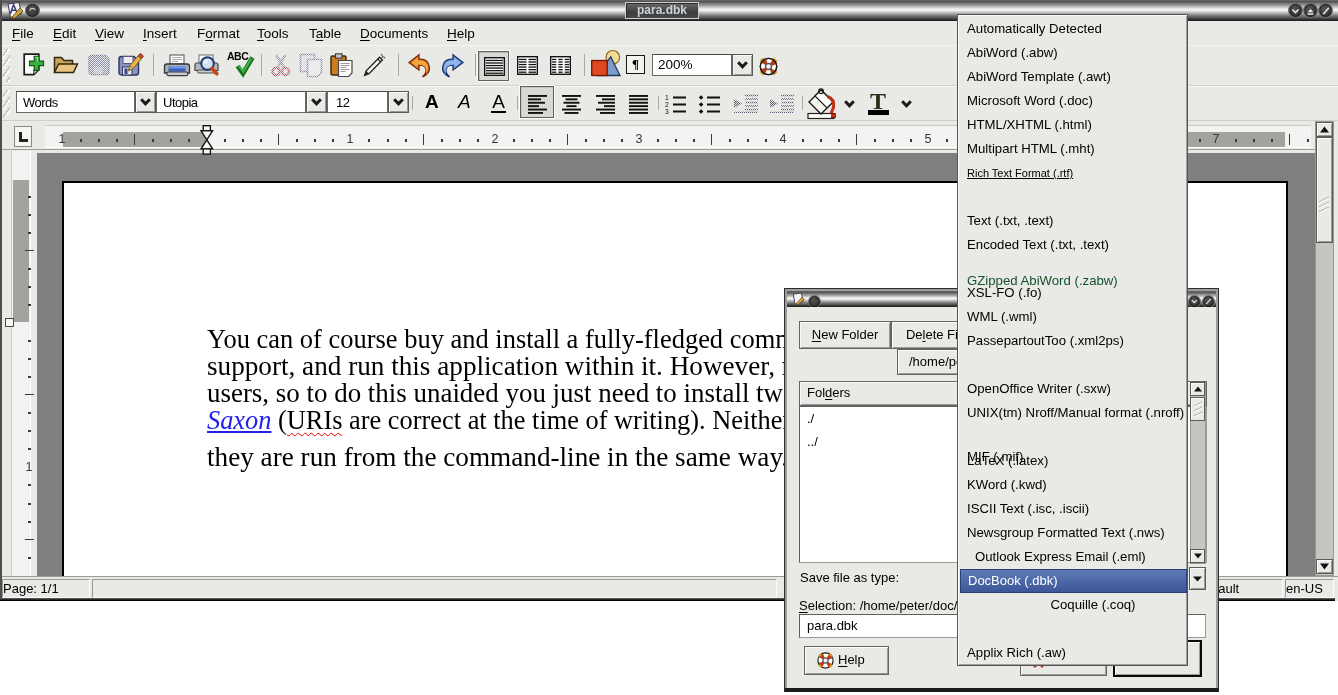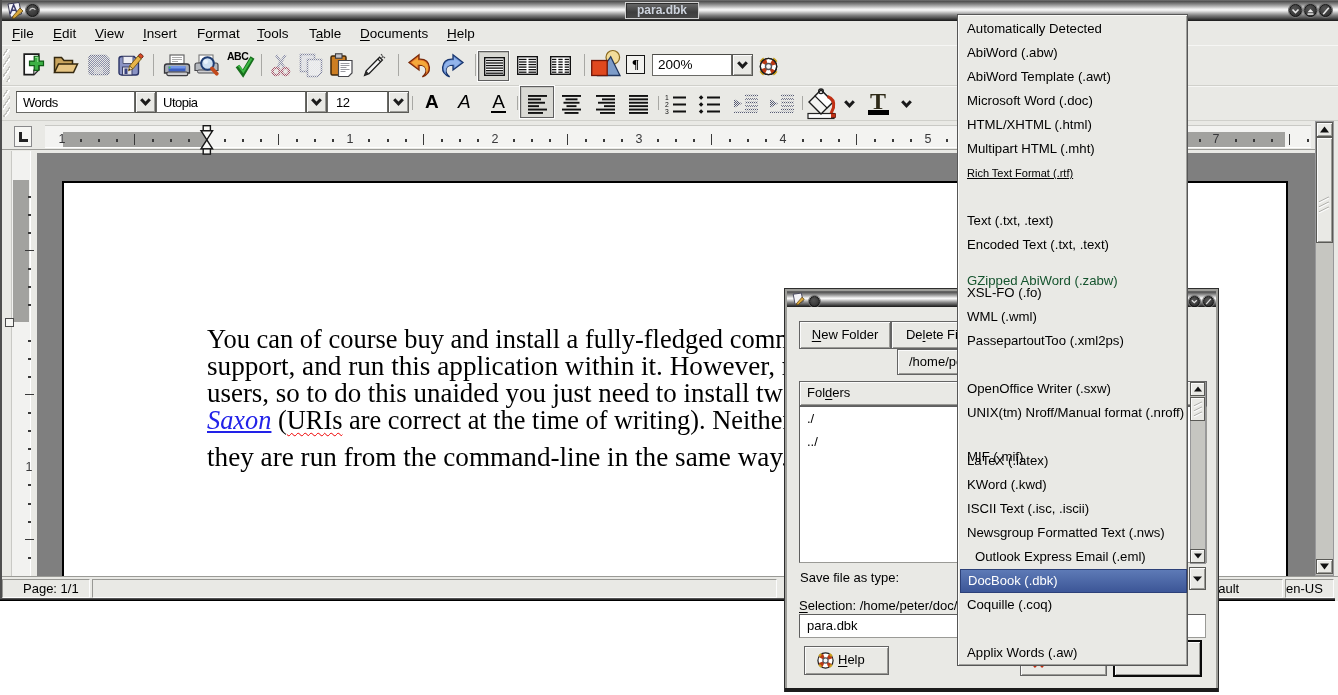--- a/index.html
+++ b/index.html
@@ -456,21 +456,21 @@
         </svg>
         <div class="abs" style="left: 1px; top: 16px; width: 17px; height: 106px; background: rgb(233, 233, 229); border: 1px solid rgb(90, 90, 86); box-shadow: rgb(251, 251, 251) 1px 1px 0px inset, rgb(154, 154, 150) -1px -1px 0px inset;"></div>
         <svg width="13" height="16" viewBox="0 0 13 16" style="position: absolute; left: 3px; top: 76px; overflow: visible;">
           <path d="M1 5 L11 0 M1 10 L11 5 M1 15 L11 10" stroke="#aaaaa6" stroke-width="1.3"></path>
           <path d="M1 6 L11 1 M1 11 L11 6 M1 16 L11 11" stroke="#fcfcfc" stroke-width="1.3"></path>
         </svg>
       </div>
   <div class="abs bg" style="left:1334px;top:121px;width:4px;height:455px"></div>
 
   <div class="abs" style="left:0;top:576px;width:1338px;height:25px;background:#e9e9e5;border-top:1px solid #9a9a96">
-    <div class="abs cell ui" style="left:2px;top:2px;width:88px;height:19px;line-height:17px;padding-left:20px">Page: 1/1</div>
+    <div class="abs cell ui" style="left:2px;top:2px;width:88px;height:19px;line-height:17px;padding-left:0">Page: 1/1</div>
     <div class="abs cell" style="left:92px;top:2px;width:685px;height:19px"></div>
     <div class="abs cell ui" style="left:1140px;top:2px;width:143px;height:19px;line-height:17px;padding-left:57px">Default</div>
     <div class="abs cell ui" style="left:1285px;top:2px;width:49px;height:19px;line-height:17px;text-align:left">en-US</div>
     <div class="abs" style="left:0;top:21px;width:1335px;height:4px;background:linear-gradient(180deg,#6a6a6a,#000 60%,#000)"></div>
   </div>
 
   <div class="abs" style="left:0;top:0;width:2px;height:598px;background:#4e4e4e"></div>
 </div>
 
 <div id="dialog" class="abs" style="left:784px;top:288px;width:435px;height:404px;background:#9d9d99;border:1px solid #2e2e2e">
@@ -564,17 +564,17 @@
       <div class="abs" style="left: 3px; top: 314px; width: 224px; height: 24px; font-size: 13.2px; line-height: 24px; padding-left: 6px; color: rgb(0, 0, 0);">PassepartoutToo (.xml2ps)</div>
       <div class="abs" style="left: 3px; top: 362px; width: 224px; height: 24px; font-size: 13.2px; line-height: 24px; padding-left: 6px; color: rgb(0, 0, 0);">OpenOffice Writer (.sxw)</div>
       <div class="abs" style="left: 3px; top: 386px; width: 224px; height: 24px; font-size: 13.2px; line-height: 24px; padding-left: 6px; color: rgb(0, 0, 0);">UNIX(tm) Nroff/Manual format (.nroff)</div>
       <div class="abs" style="left: 3px; top: 430px; width: 224px; height: 24px; font-size: 13.2px; line-height: 24px; padding-left: 6px; color: rgb(0, 0, 0);">MIF (.mif)</div>
       <div class="abs" style="left: 3px; top: 434px; width: 224px; height: 24px; font-size: 13.2px; line-height: 24px; padding-left: 6px; color: rgb(0, 0, 0);">LaTeX (.latex)</div>
       <div class="abs" style="left: 3px; top: 458px; width: 224px; height: 24px; font-size: 13.2px; line-height: 24px; padding-left: 6px; color: rgb(0, 0, 0);">KWord (.kwd)</div>
       <div class="abs" style="left: 3px; top: 482px; width: 224px; height: 24px; font-size: 13.2px; line-height: 24px; padding-left: 6px; color: rgb(0, 0, 0);">ISCII Text (.isc, .iscii)</div>
       <div class="abs" style="left: 3px; top: 506px; width: 224px; height: 24px; font-size: 13.2px; line-height: 24px; padding-left: 6px; color: rgb(0, 0, 0);">Newsgroup Formatted Text (.nws)</div>
       <div class="abs" style="left: 11px; top: 530px; width: 224px; height: 24px; font-size: 13.2px; line-height: 24px; padding-left: 6px; color: rgb(0, 0, 0);">Outlook Express Email (.eml)</div>
       <div class="abs" style="left: 2px; top: 554px; width: 227px; height: 24px; background: linear-gradient(rgb(93, 122, 182), rgb(60, 86, 151)); border: 1px solid rgb(44, 64, 120); color: rgb(255, 255, 255); font-size: 13px; line-height: 22px; padding-left: 7px;">DocBook (.dbk)</div>
-      <div class="abs" style="left: 3px; top: 578px; width: 224px; height: 24px; font-size: 13.2px; line-height: 24px; padding-left: 6px; color: rgb(0, 0, 0);">Coquille (.coq)</div>
-      <div class="abs" style="left: 3px; top: 626px; width: 224px; height: 24px; font-size: 13.2px; line-height: 24px; padding-left: 6px; color: rgb(0, 0, 0);">Applix Words (.aw)</div>
+      <div class="abs" style="left: 20px; top: 578px; width: 224px; height: 24px; font-size: 13.2px; line-height: 24px; padding-left: 6px; color: rgb(0, 0, 0); text-align: center;">Coquille (.coq)</div>
+      <div class="abs" style="left: 3px; top: 626px; width: 224px; height: 24px; font-size: 13.2px; line-height: 24px; padding-left: 6px; color: rgb(0, 0, 0);">Applix Rich (.aw)</div>
     </div>
 
 </div>
 
 </body></html>

